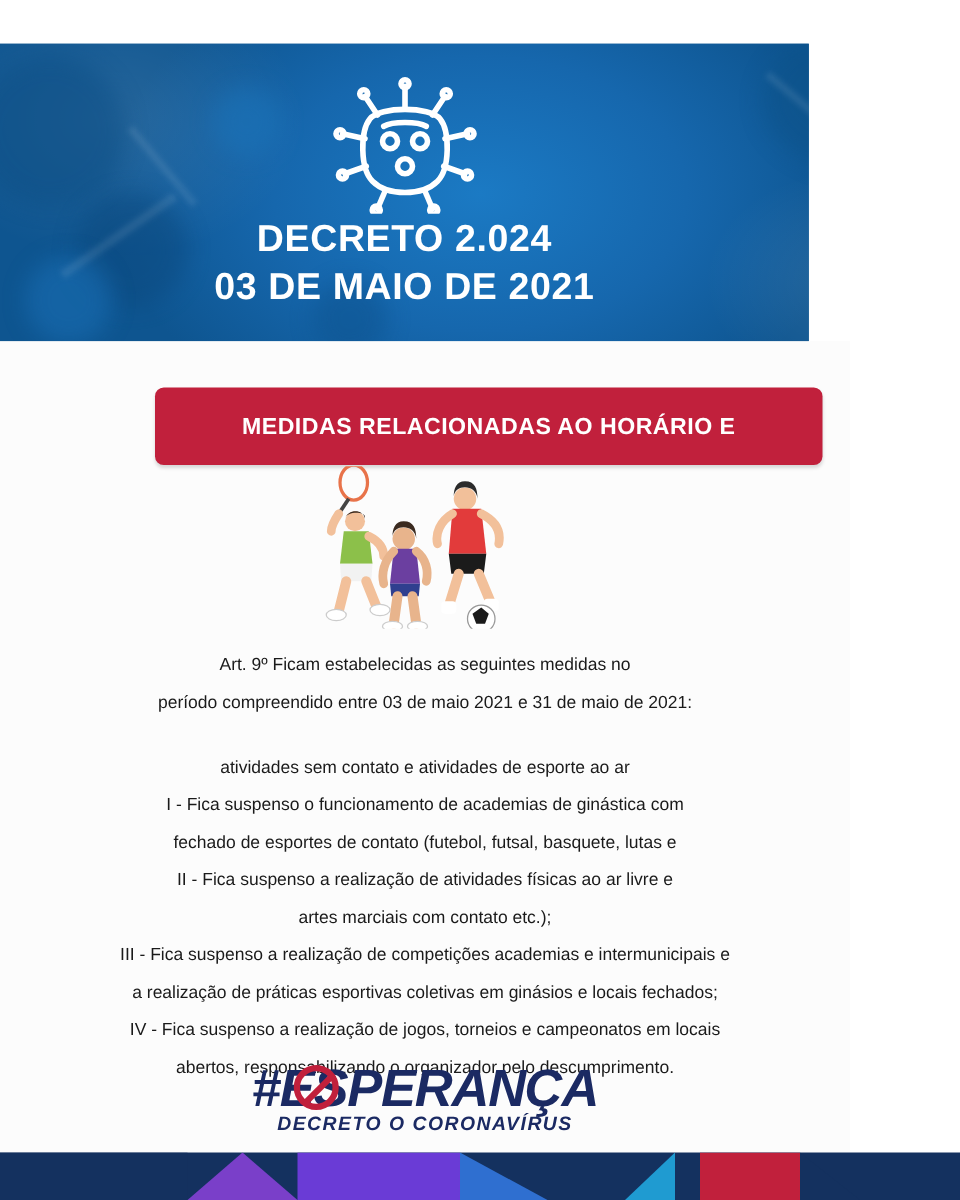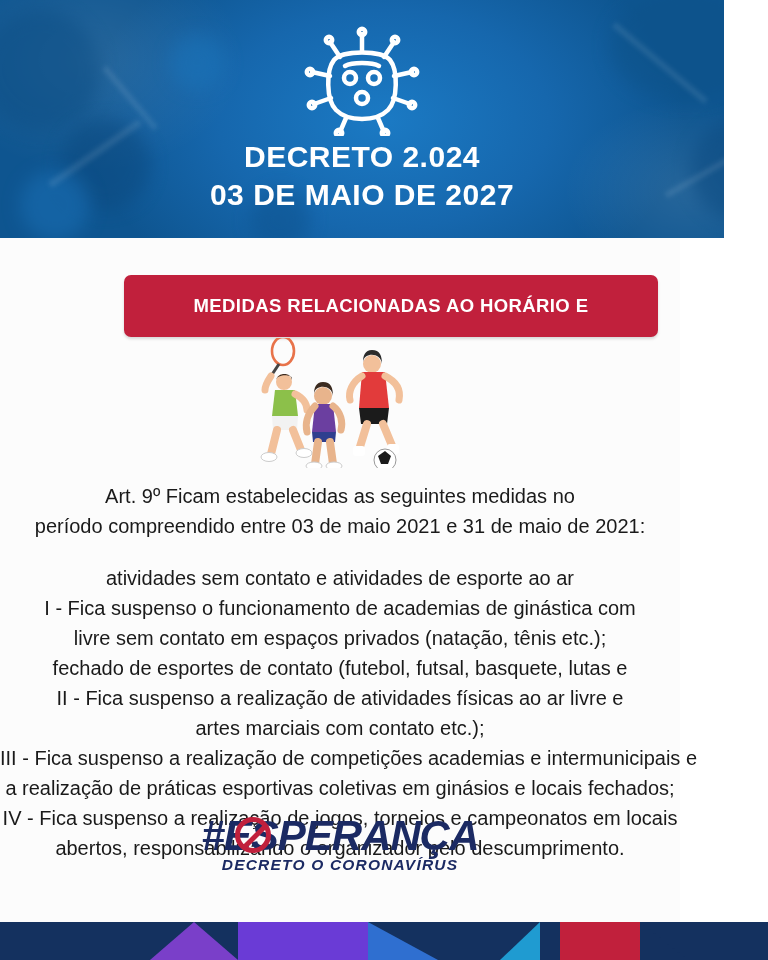--- a/index.html
+++ b/index.html
@@ -11,28 +11,29 @@
     width: 768px;
     height: 960px;
     font-family: "Liberation Sans", sans-serif;
     overflow: hidden;
     position: relative;
   }
 
   
   .header {
     position: relative;
-    width: 724px;
+    width: 647px;
     height: 238px;
     background:
       radial-gradient(ellipse 220px 160px at 90px 60px, rgba(255,255,255,0.10), rgba(255,255,255,0) 70%),
       radial-gradient(ellipse 180px 130px at 690px 190px, rgba(255,255,255,0.10), rgba(255,255,255,0) 70%),
       radial-gradient(ellipse 300px 200px at 384px 120px, #1b7ac4 0%, #1667ad 55%, #0e5590 100%),
       #12598f;
     overflow: hidden;
+    margin-top: 35px;
   }
   
   .blob {
     position: absolute;
     border-radius: 50%;
     filter: blur(9px);
     opacity: 0.55;
   }
   .b1 { width: 120px; height: 120px; left: -20px; top: 10px;  background: #0d4f86; }
   .b2 { width: 90px;  height: 90px;  left: 60px;  top: 120px; background: #0c4a80; }
@@ -110,21 +111,21 @@
     height: 130px;
   }
 
   .body-text {
     position: absolute;
     left: 0;
     right: 0;
     top: 243px;
     text-align: center;
     color: #1a1a1a;
-    font-size: 20px;
+    font-size: 14px;
     line-height: 30px;
   }
   .body-text .art9 {
     font-weight: normal;
     margin-bottom: 22px;
   }
   .body-text .items div { white-space: nowrap; }
 
   
   .logo {
@@ -257,21 +258,21 @@
 
       <circle cx="48" cy="52" r="6"></circle>
       <circle cx="72" cy="52" r="6"></circle>
       <circle cx="60" cy="72" r="6"></circle>
       <path d="M43 40 C 50 36, 70 36, 77 40"></path>
     </g>
   </svg>
 
   <div class="decree-title">
     <div>DECRETO 2.024</div>
-    <div>03 DE  MAIO DE 2027</div>
+    <div>03 DE  MAIO DE 2021</div>
   </div>
 </div>
 
 <div class="main">
 
   <div class="banner">
     <span>MEDIDAS RELACIONADAS AO HORÁRIO E</span>
   </div>
 
   <svg class="sports-art" viewBox="0 0 210 130">
@@ -331,21 +332,20 @@
   </svg>
 
   <div class="body-text">
     <div class="art9">
       <div>Art. 9º Ficam estabelecidas as seguintes medidas no</div>
       <div>período compreendido entre 03 de maio 2021 e 31 de maio de 2021:</div>
     </div>
     <div class="items">
       <div>atividades sem contato e  atividades de esporte ao ar</div>
       <div>I - Fica suspenso o funcionamento de academias de ginástica com</div>
-      <div>livre sem contato em espaços privados (natação, tênis etc.);</div>
       <div>fechado  de esportes  de contato (futebol, futsal, basquete, lutas e</div>
       <div>II - Fica suspenso a realização de atividades físicas ao ar livre e</div>
       <div>artes marciais com contato etc.);</div>
       <div>III - Fica suspenso a realização de competições academias e intermunicipais e</div>
       <div>a realização de práticas esportivas coletivas em ginásios e locais fechados;</div>
       <div>IV - Fica suspenso a realização de jogos, torneios e campeonatos em locais</div>
       <div>abertos, responsabilizando o organizador pelo descumprimento.</div>
     </div>
   </div>
 

